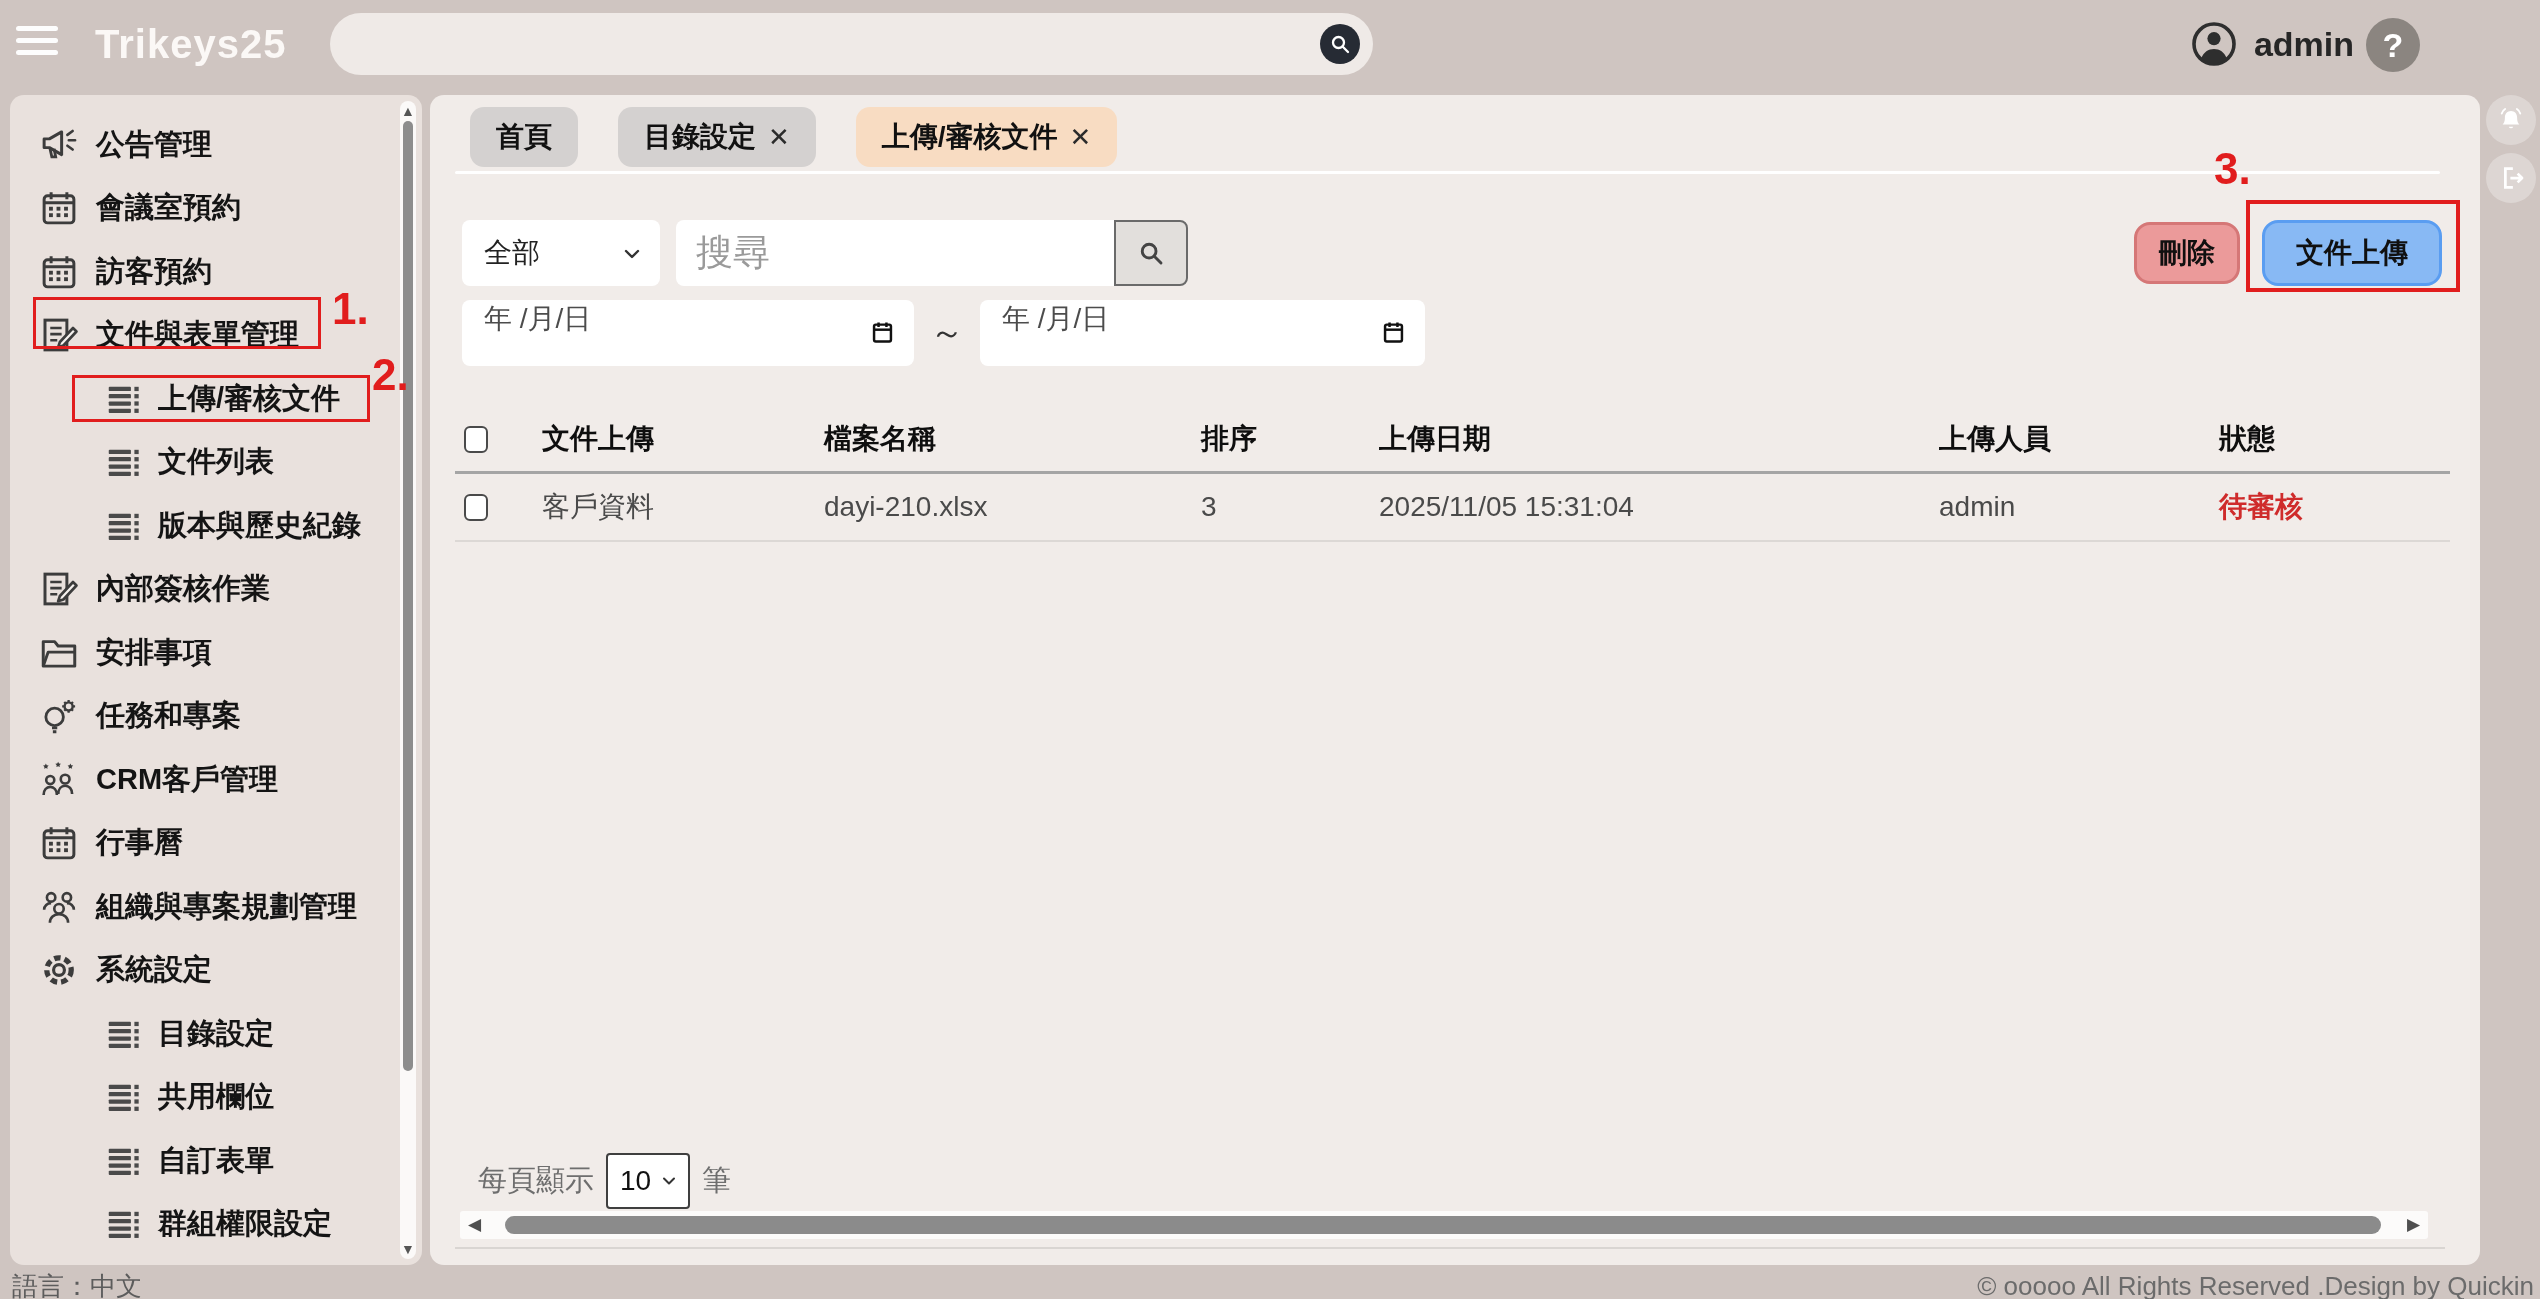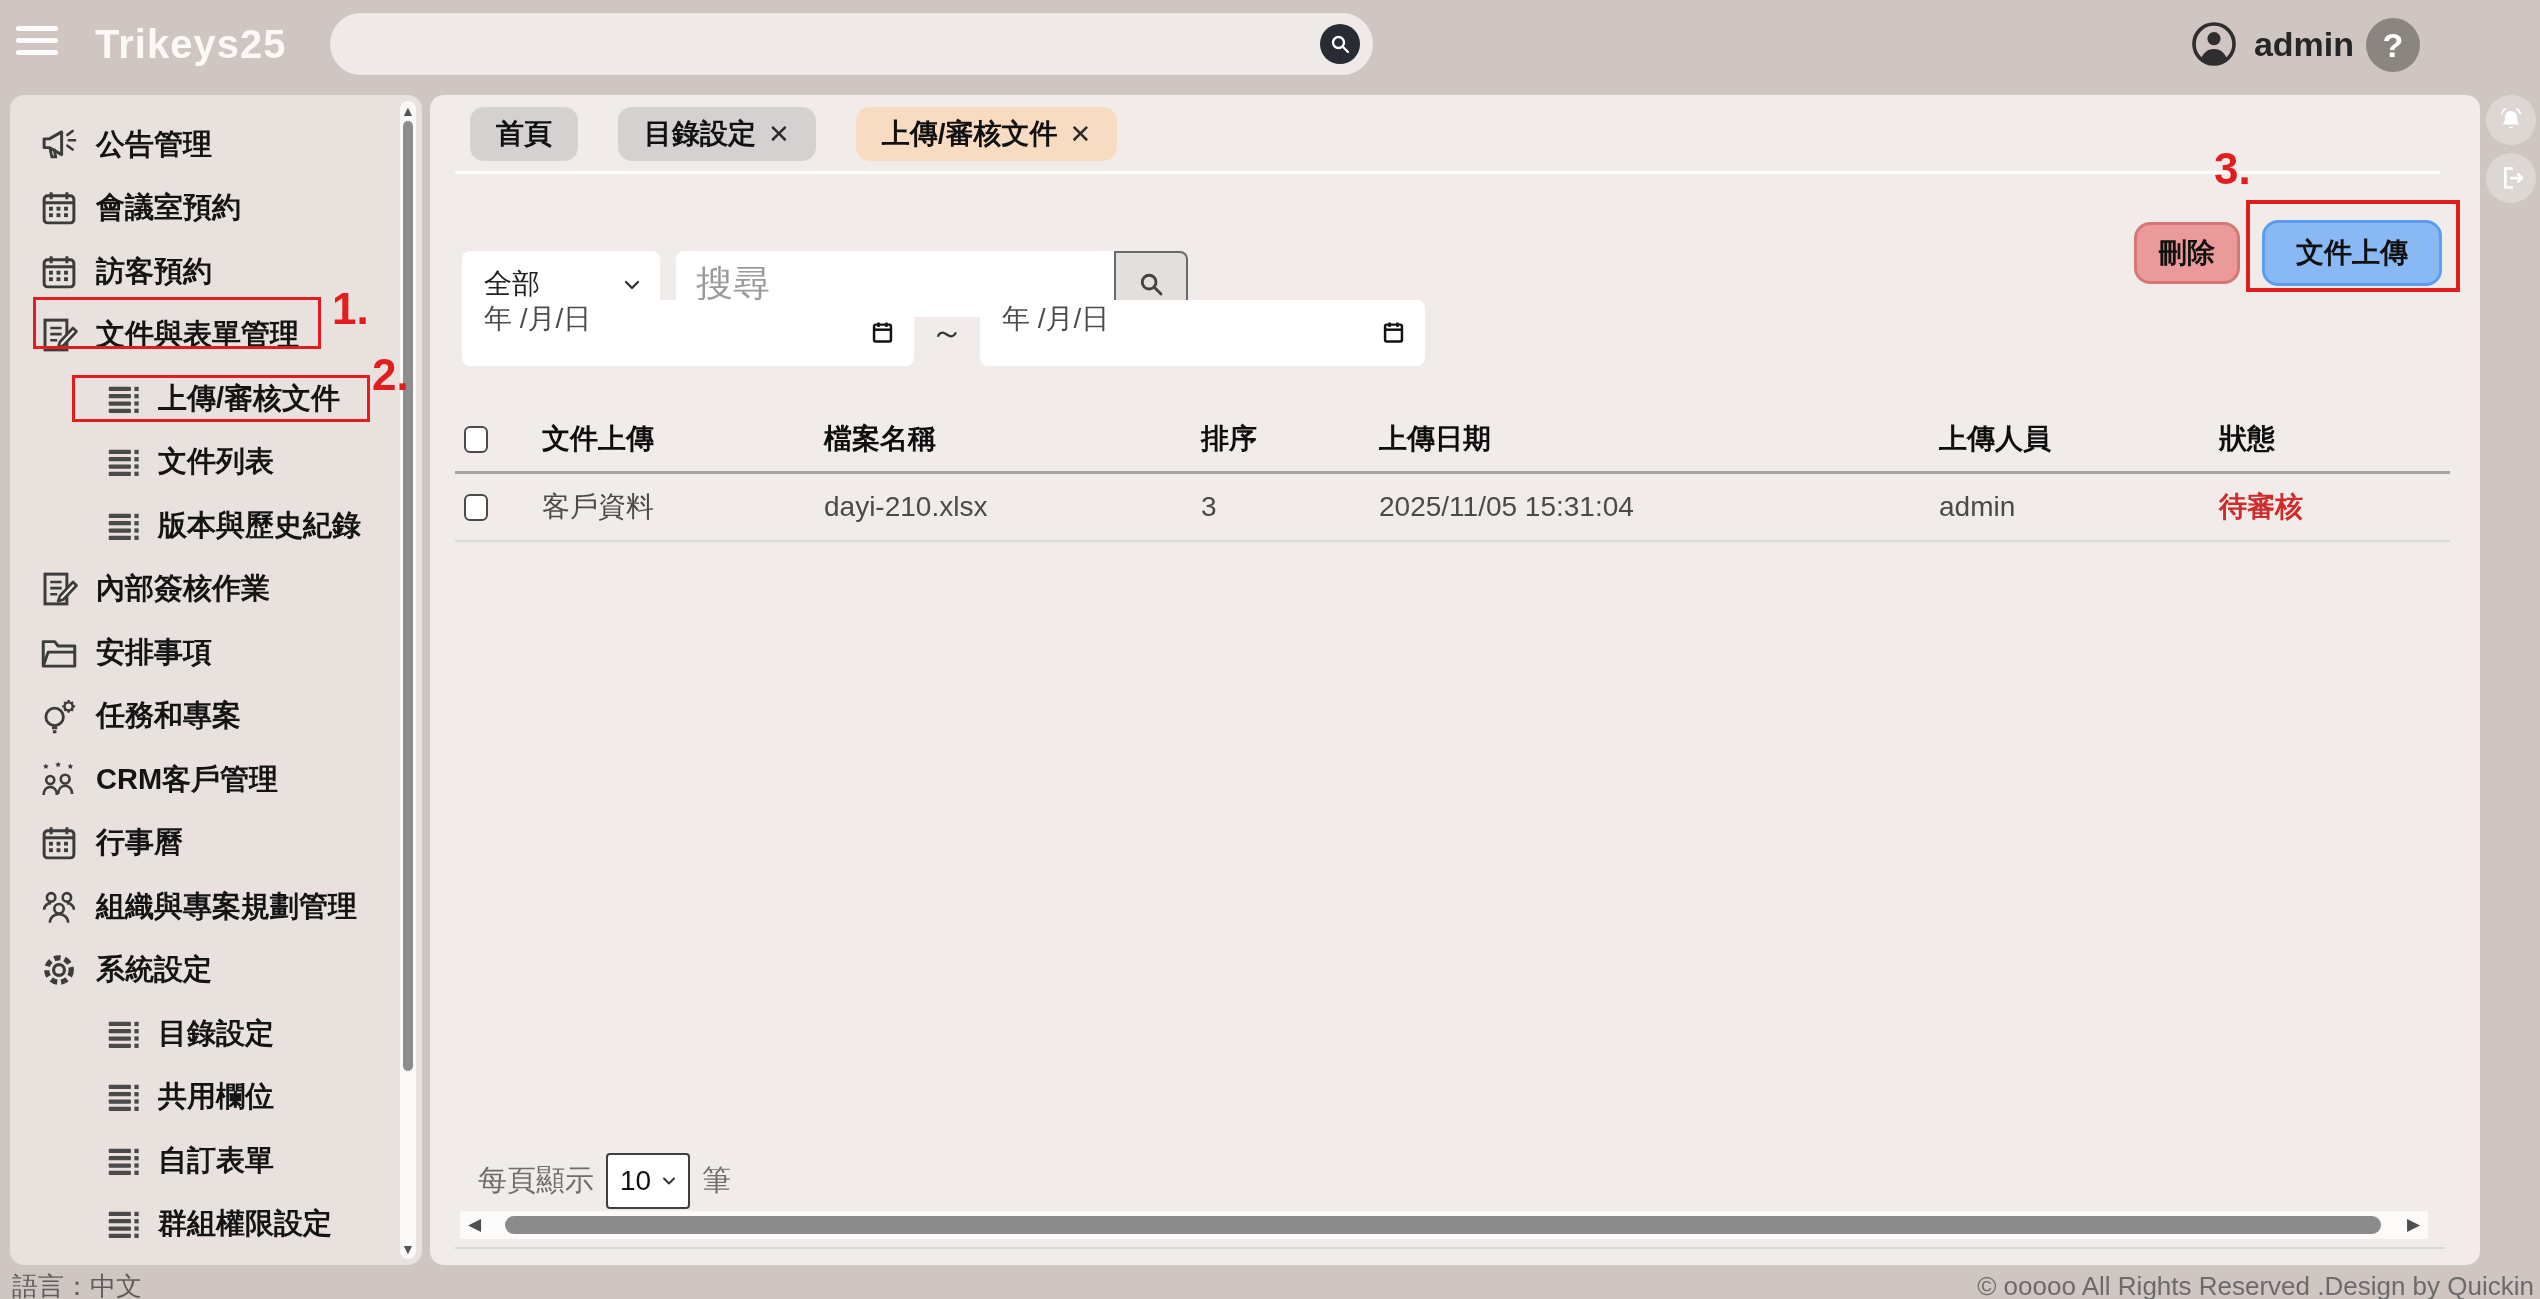--- a/index.html
+++ b/index.html
@@ -34,26 +34,26 @@
   .menu-item.lvl1 { padding-left:94px; }
   .mi { width:42px; height:42px; flex:0 0 auto; color:#3c3c3c; }
   .lvl1 .mi { width:38px; height:38px; color:#4a4a4a; }
   .side-scroll { position:absolute; right:6px; top:6px; width:16px; height:1158px; background:#fbf9f8; border-radius:8px; }
   .side-scroll .arrow { position:absolute; left:0; width:16px; text-align:center; font-size:14px; color:#555; line-height:14px; }
   .side-scroll .up { top:3px; } .side-scroll .down { bottom:3px; }
   .side-thumb { position:absolute; left:3px; top:20px; width:10px; height:950px; background:#8d8d8d; border-radius:5px; }
   
   .content { position:absolute; left:430px; top:95px; width:2050px; height:1170px; background:#f1ece9; border-radius:14px; overflow:hidden; }
   .tabs { position:absolute; left:40px; top:12px; display:flex; gap:40px; }
-  .tab { height:54px; border-radius:14px; background:#d4d1d0; display:flex; align-items:center; padding:0 26px; font-size:28px; font-weight:bold; color:#111; cursor:pointer; white-space:nowrap; }
+  .tab { height:60px; border-radius:14px; background:#d4d1d0; display:flex; align-items:center; padding:0 26px; font-size:28px; font-weight:bold; color:#111; cursor:pointer; white-space:nowrap; }
   .tab .x { margin-left:12px; font-size:26px; font-weight:bold; color:#2b2b2b; cursor:pointer; }
   .tab.active { background:#f8dcc2; }
   .tab-divider { position:absolute; left:25px; top:76px; width:1985px; height:3px; background:#ffffff; border-radius:2px; }
   
-  .filter-row { position:absolute; left:32px; top:125px; display:flex; align-items:center;margin-top:31px; }
+  .filter-row { position:absolute; left:32px; top:125px; display:flex; align-items:center; }
   .sel { width:198px; height:66px; background:#fff; border-radius:8px; position:relative; display:flex; align-items:center; padding-left:22px; font-size:28px; color:#222; cursor:pointer; }
   .sel svg { position:absolute; right:16px; top:22px; width:24px; height:24px; color:#333; }
   .search-group { display:flex; margin-left:16px; }
   .search-input { width:438px; height:66px; background:#fff; border:none; outline:none; border-radius:8px 0 0 8px; padding:0 20px; font-size:37px; font-family:inherit; color:#333; }
   .search-input::placeholder { color:#9a9a9a; }
   .search-btn { width:74px; height:66px; background:#e2dfdc; border:2px solid #6a6a6a; border-radius:0 8px 8px 0; display:flex; align-items:center; justify-content:center; cursor:pointer; }
   .search-btn svg { width:30px; height:30px; color:#444; }
   
   .btn-delete { position:absolute; right:240px; top:127px; width:106px; height:62px; background:#eb9a9a; border:3px solid #d57777; border-radius:16px; font-size:28px; font-weight:bold; color:#101010; display:flex; align-items:center; justify-content:center; cursor:pointer; }
   .btn-upload { position:absolute; right:38px; top:125px; width:180px; height:66px; background:#88b9f4; border:3px solid #5a9df1; border-radius:16px; font-size:28px; font-weight:bold; color:#101010; display:flex; align-items:center; justify-content:center; cursor:pointer; }

